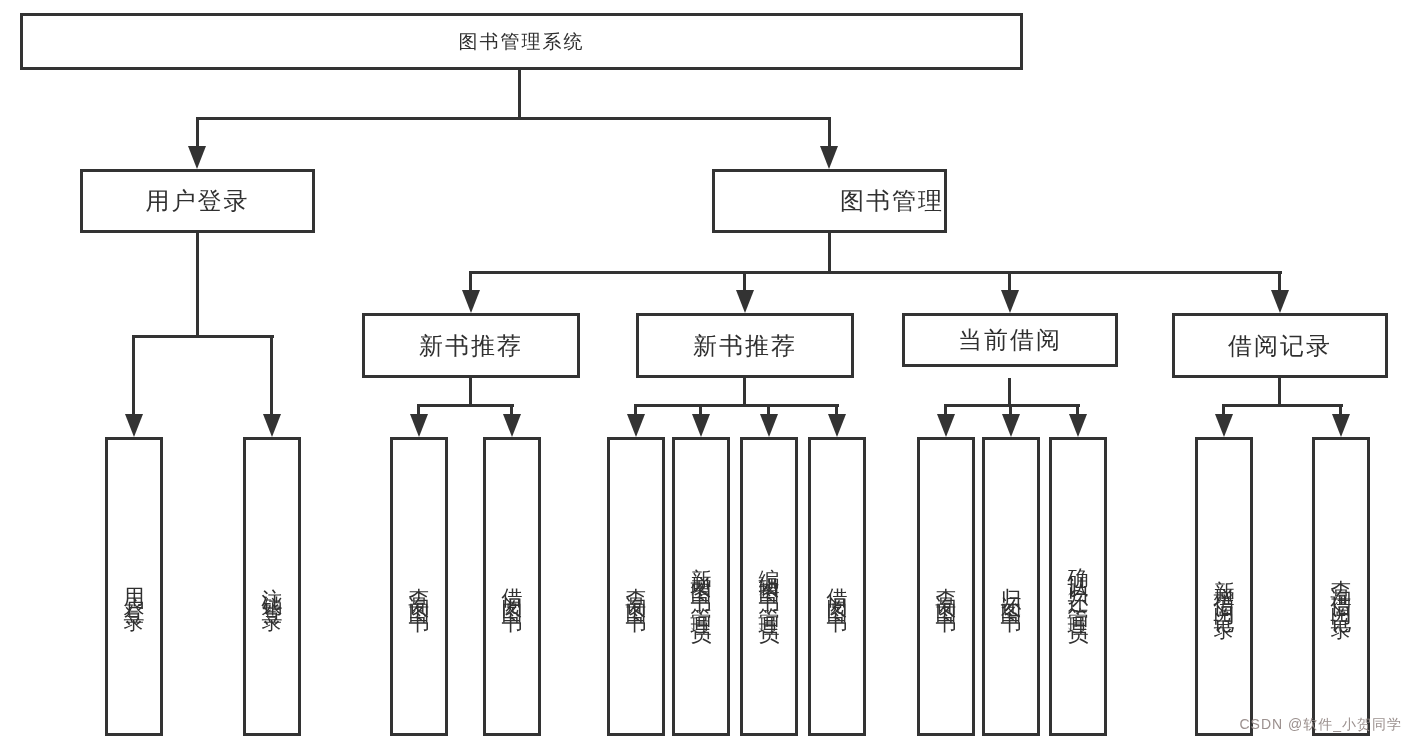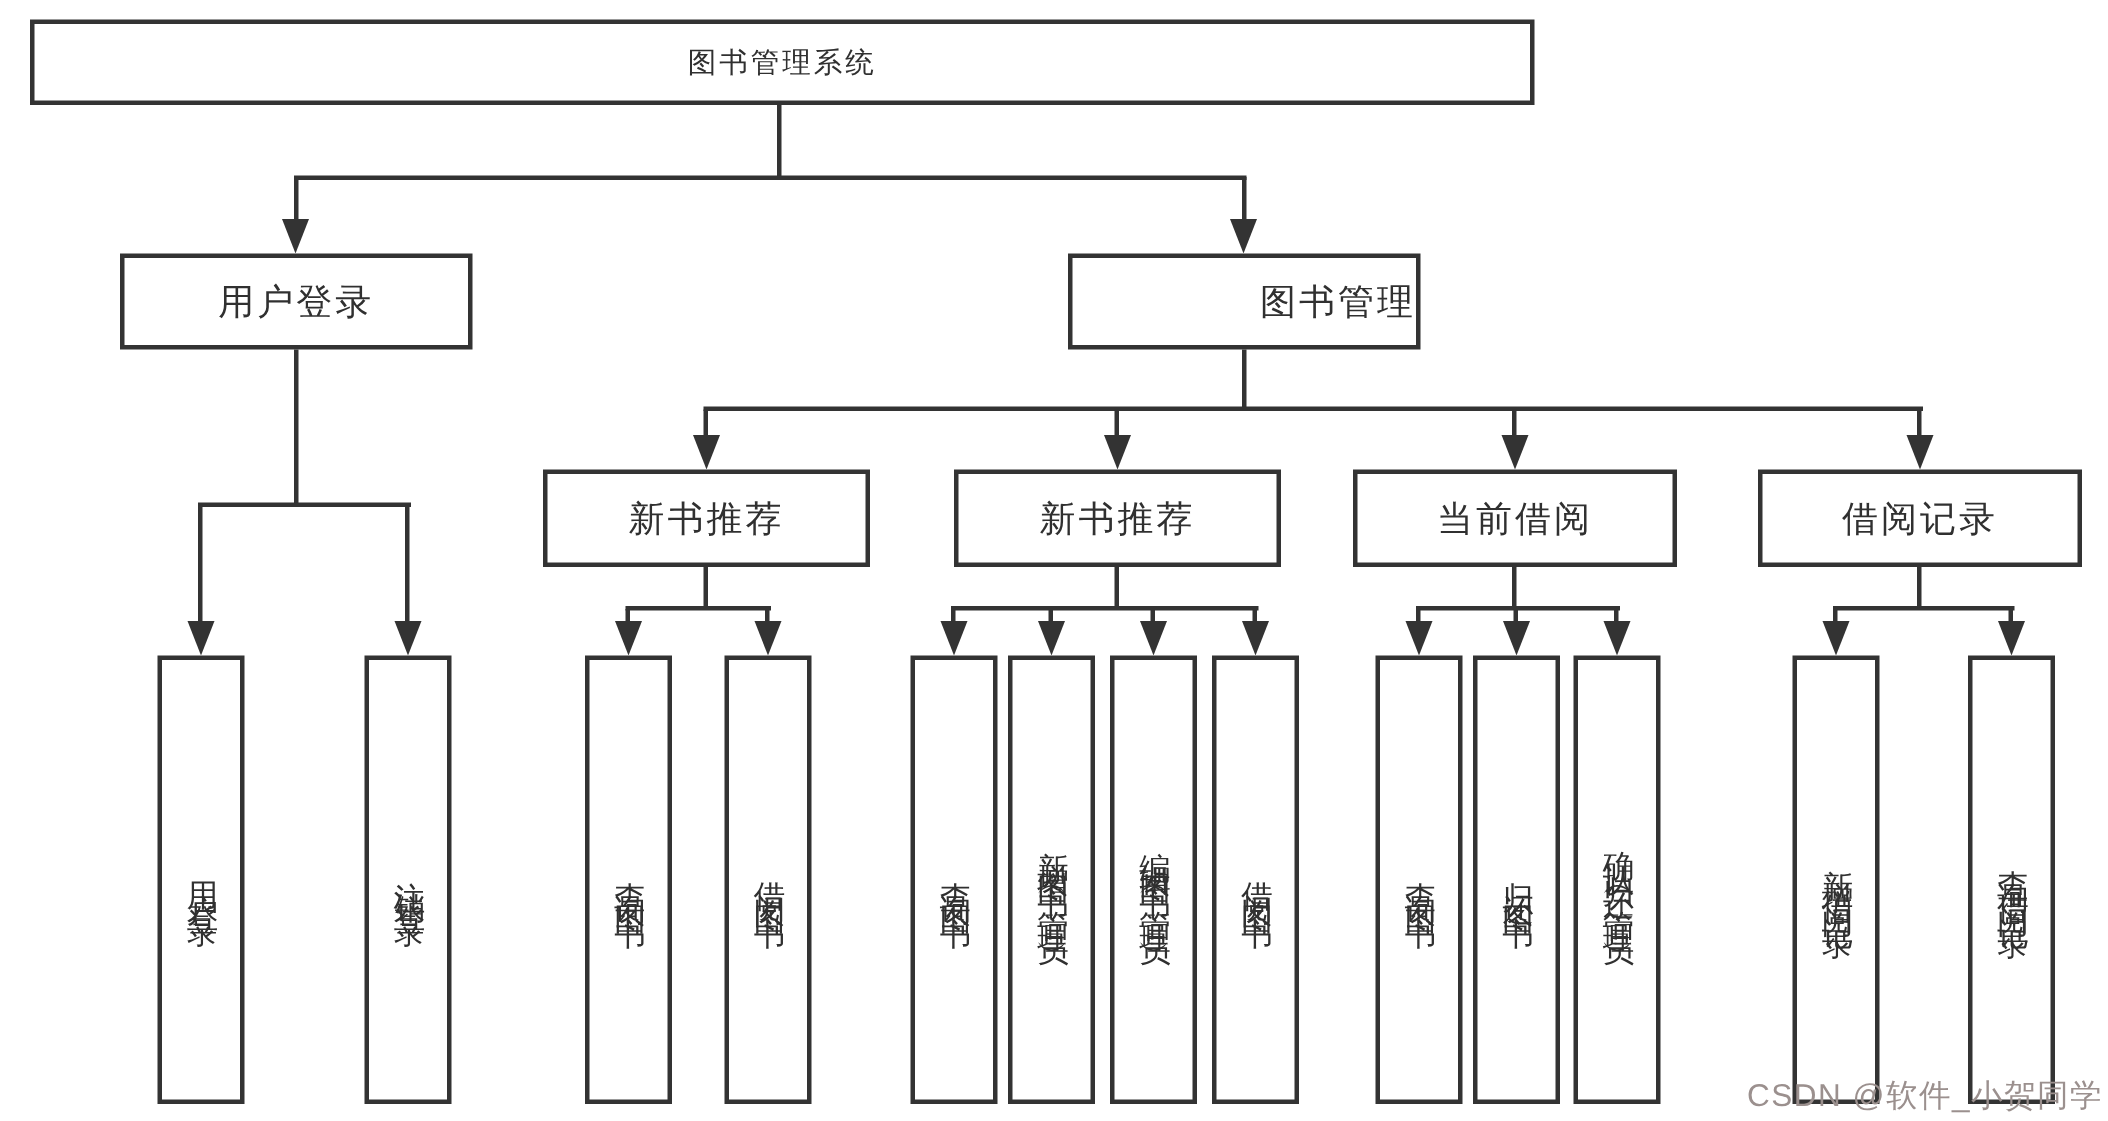--- a/index.html
+++ b/index.html
@@ -45,21 +45,21 @@
     position: absolute;
     width: 0; height: 0;
     border-left: 9px solid transparent;
     border-right: 9px solid transparent;
     border-top: 23px solid #333333;
   }
   .watermark {
     position: absolute;
     top: 716px;
     right: 3px;
-    font-size: 21px;
+    font-size: 14px;
     color: #9b908e;
     letter-spacing: 1px;
     z-index: 10;
     white-space: nowrap;
   }
 </style>
 </head>
 <body>
 
 <div class="canvas">
@@ -99,21 +99,21 @@
   <div class="arrow" style="left:1001px; top:290px;"></div>
   <div class="vline" style="left:1278px; top:273px; height:20px;"></div>
   <div class="arrow" style="left:1271px; top:290px;"></div>
 
   <div class="hnode" style="left:362px; top:313px; width:218px; height:65px;">
     <span>新书推荐</span>
   </div>
   <div class="hnode" style="left:636px; top:313px; width:218px; height:65px;">
     <span>新书推荐</span>
   </div>
-  <div class="hnode" style="left:902px; top:313px; width:216px; height:65px;">
+  <div class="hnode" style="left:902px; top:313px; width:216px; height:54px;">
     <span>当前借阅</span>
   </div>
   <div class="hnode" style="left:1172px; top:313px; width:216px; height:65px;">
     <span>借阅记录</span>
   </div>
 
   <div class="vline" style="left:469px; top:378px; height:28px;"></div>
   <div class="hline" style="left:417px; top:404px; width:97px;"></div>
   <div class="vline" style="left:417px; top:406px; height:10px;"></div>
   <div class="arrow" style="left:410px; top:414px;"></div>

